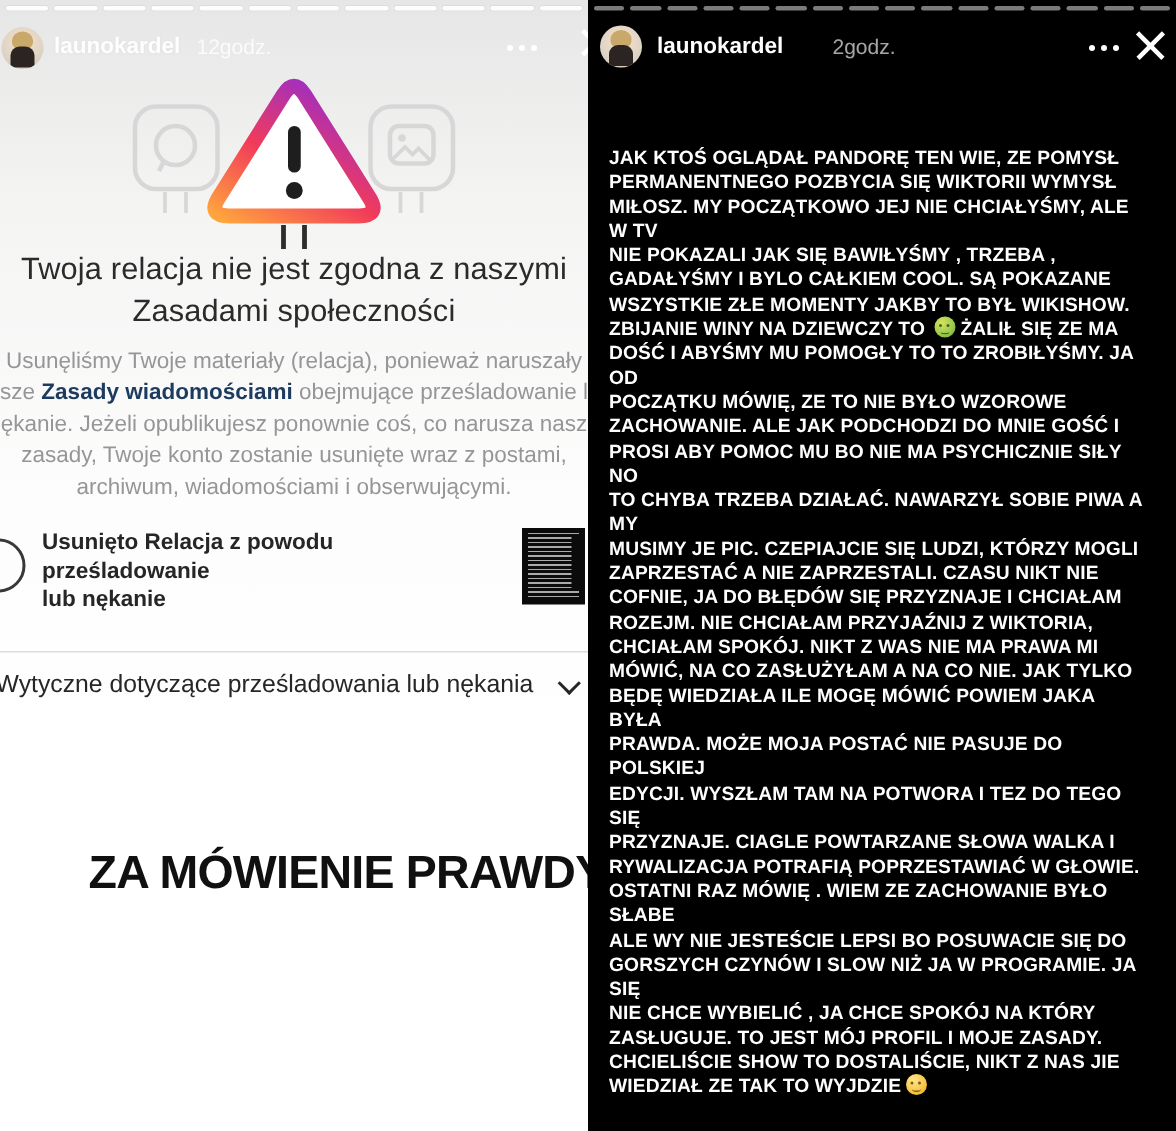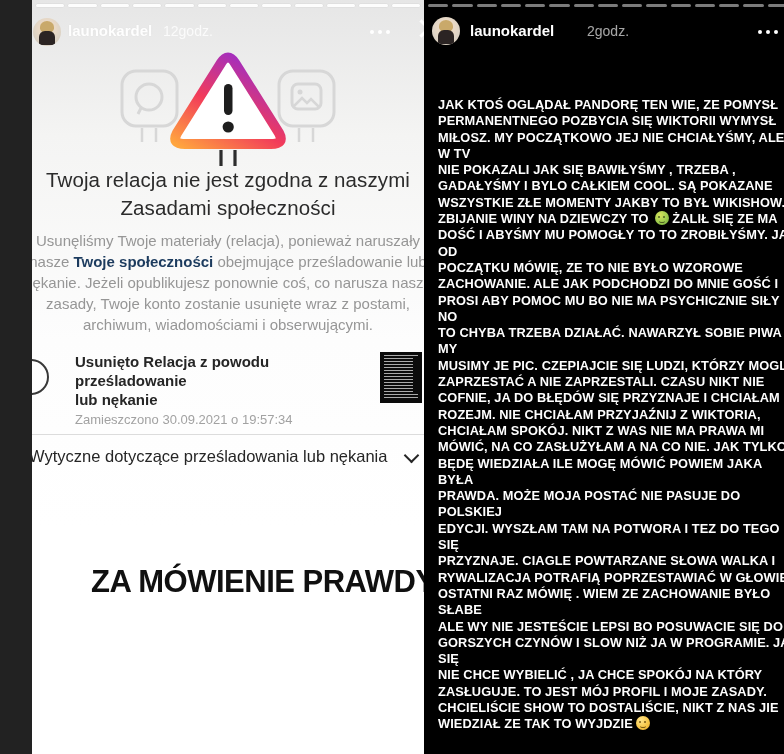--- a/index.html
+++ b/index.html
@@ -1,17 +1,17 @@
 <!DOCTYPE html>
 <html><head>
 <meta charset="utf-8">
 <style>
   * { margin:0; padding:0; box-sizing:border-box; }
   body { font-family:"Liberation Sans", sans-serif; background:#222; }
-  .stage { width:784px; height:754px; display:flex; overflow:hidden; margin:0 auto;padding-left:32px; }
+  .stage { width:784px; height:754px; display:flex; overflow:hidden; margin:0 auto; }
   .panel { position:relative; width:392px; height:754px; overflow:hidden; flex:none; }
   .panel.left  { background:linear-gradient(180deg,#e6e6e6 0%,#f4f4f3 18%,#fdfdfd 45%,#ffffff 70%); }
   .panel.right { background:#000; }
 
   
   .progress { position:absolute; top:4px; left:4px; right:4px; display:flex; gap:4px; height:3px; }
   .progress i { flex:1; border-radius:2px; }
   .left  .progress i { background:rgba(255,255,255,0.92); box-shadow:0 0 0 0.5px rgba(0,0,0,0.06); }
   .right .progress i { background:#7b7b7b; }
 
@@ -47,21 +47,21 @@
   
   .v-title { position:absolute; top:166px; left:-6px; width:404px; text-align:center;
              font-size:20.5px; line-height:28px; font-weight:400; color:#2b2b2b; white-space:pre-line; letter-spacing:0.1px; }
   .v-body  { position:absolute; top:230px; left:-18px; width:428px; text-align:center;
              font-size:15px; line-height:21px; color:#969696; white-space:pre-line; }
   .v-body .glink { color:#1c3b5e; font-weight:bold; text-decoration:none; }
 
   .removed-row { position:absolute; top:352px; left:0; right:0; height:58px; }
   .circ-icon { position:absolute; left:-19px; top:7px; width:36px; height:36px; border-radius:50%;
                border:2.5px solid #383838; background:transparent; }
-  .removed-texts { position:absolute; left:28px; top:0; width:300px;margin-left:15px; }
+  .removed-texts { position:absolute; left:28px; top:0; width:300px; }
   .removed-title { font-size:15px; line-height:19px; font-weight:bold; color:#262626; white-space:pre-line; }
   .removed-date  { margin-top:3px; font-size:13px; color:#a2a2a2; }
   .thumb { position:absolute; right:2px; top:0; width:42px; height:51px; background:#0b0b0b; }
   .thumb::before { content:""; position:absolute; inset:3px 4px;
       background:repeating-linear-gradient(180deg, rgba(255,255,255,0.65) 0 1px, transparent 1px 3px); }
   .thumb::after { content:""; position:absolute; right:0; top:6px; width:9px; height:34px; background:#0b0b0b; }
 
   .divider { position:absolute; top:434px; left:0; right:0; height:1px; background:#dcdcdc; }
 
   .guidelines { position:absolute; top:447px; left:-3px; right:0; }
@@ -154,31 +154,30 @@
           <circle cx="135.2" cy="79" r="5.6" fill="#1e1e1e"></circle>
           <path d="M128 102 v16 M142 102 v16" stroke="#2d2d2d" stroke-width="3.2" fill="none"></path>
         </g>
       </svg>
     </div>
 
     <h1 class="v-title">Twoja relacja nie jest zgodna z naszymi
 Zasadami społeczności</h1>
 
     <p class="v-body"><span>Usunęliśmy Twoje materiały (relacja), ponieważ naruszały
-nasze </span><a href="#" class="glink">Twoje społeczności</a><span> obejmujące prześladowanie lub
+nasze </span><a href="#" class="glink">Zasady wiadomościami</a><span> obejmujące prześladowanie lub
 nękanie. Jeżeli opublikujesz ponownie coś, co narusza nasze
 zasady, Twoje konto zostanie usunięte wraz z postami,
 archiwum, wiadomościami i obserwującymi.</span></p>
 
     <div class="removed-row">
       <div class="circ-icon"></div>
       <div class="removed-texts">
         <div class="removed-title">Usunięto Relacja z powodu prześladowanie
 lub nękanie</div>
-        <div class="removed-date">Zamieszczono 30.09.2021 o 19:57:34</div>
       </div>
       <div class="thumb"></div>
     </div>
 
     <div class="divider"></div>
 
     <div class="guidelines">
       <span class="glabel">Wytyczne dotyczące prześladowania lub nękania</span>
       <span class="chev-down"></span>
     </div>

